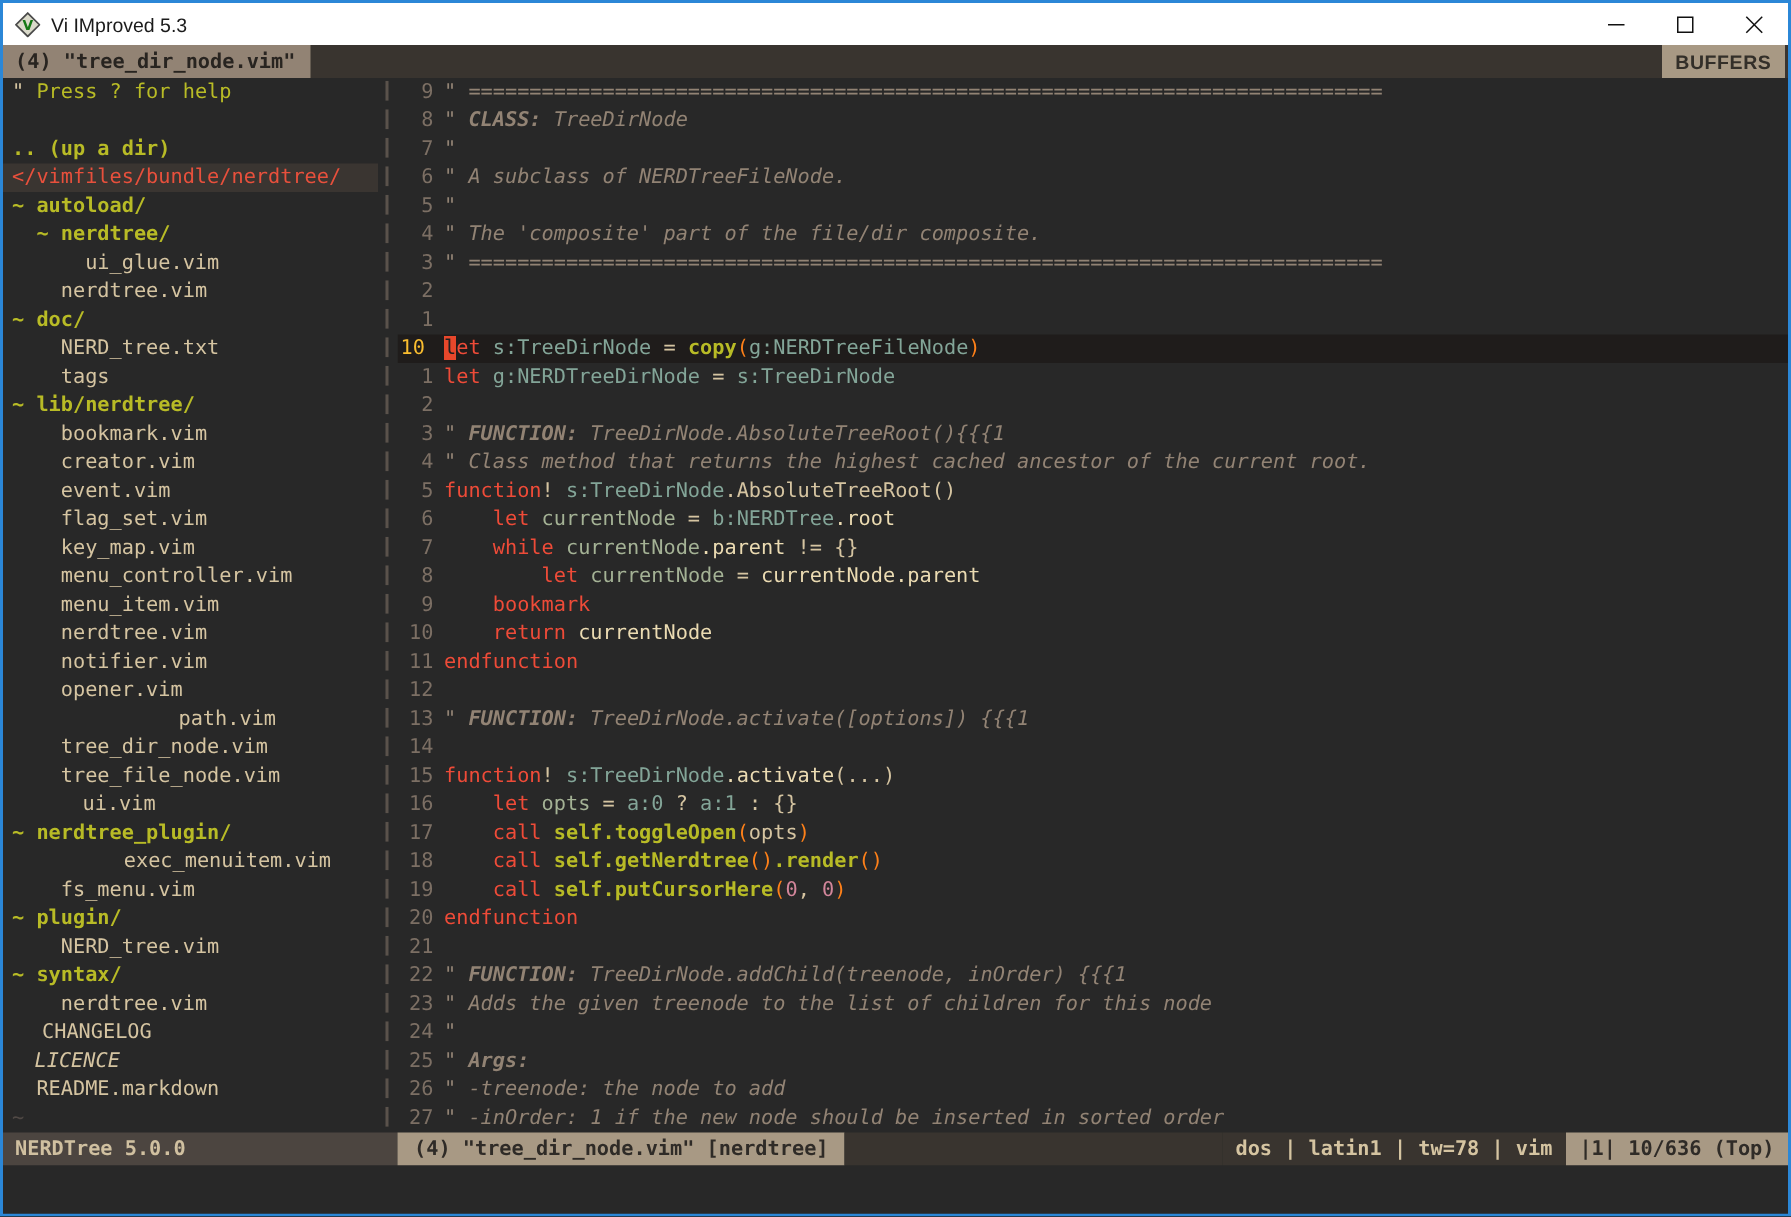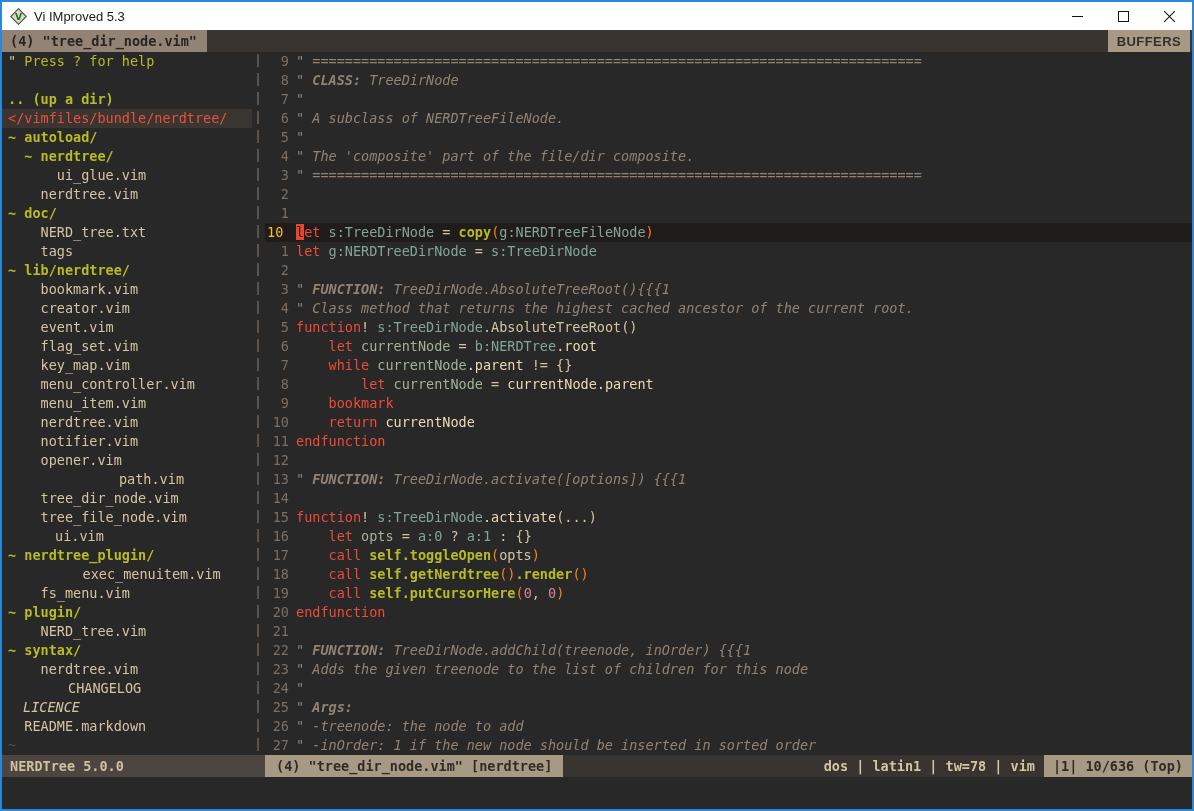--- a/index.html
+++ b/index.html
@@ -132,21 +132,21 @@
         <div class="srow" style="padding-left: 38.52px;"><span class="s-file">tree_dir_node.vim</span></div>
         <div class="srow" style="padding-left: 38.52px;"><span class="s-file">tree_file_node.vim</span></div>
         <div class="srow" style="padding-left: 53px;"><span class="s-file">ui.vim</span></div>
         <div class="srow" style="padding-left: 6px;"><span class="s-dir">~ nerdtree_plugin/</span></div>
         <div class="srow" style="padding-left: 38.52px; margin-left: 42px;"><span class="s-file">exec_menuitem.vim</span></div>
         <div class="srow" style="padding-left: 38.52px;"><span class="s-file">fs_menu.vim</span></div>
         <div class="srow" style="padding-left: 6px;"><span class="s-dir">~ plugin/</span></div>
         <div class="srow" style="padding-left: 38.52px;"><span class="s-file">NERD_tree.vim</span></div>
         <div class="srow" style="padding-left: 6px;"><span class="s-dir">~ syntax/</span></div>
         <div class="srow" style="padding-left: 38.52px;"><span class="s-file">nerdtree.vim</span></div>
-        <div class="srow" style="padding-left: 26px; margin-left: 40px;"><span class="s-file">CHANGELOG</span></div>
+        <div class="srow" style="padding-left: 26px;"><span class="s-file">CHANGELOG</span></div>
         <div class="srow" style="padding-left: 21px; font-style: italic;"><span class="s-file">LICENCE</span></div>
         <div class="srow" style="padding-left: 22.26px;"><span class="s-file">README.markdown</span></div>
         <div class="srow" style="padding-left: 6px;"><span class="s-tilde">~</span></div>
       </div>
     <div class="separator"></div>
     <div class="editor" id="editor">
         <div class="erow">
           <span class="num"> 9</span>
           <span class="code"><span class="c-c">" ===========================================================================</span></span>
         </div>

